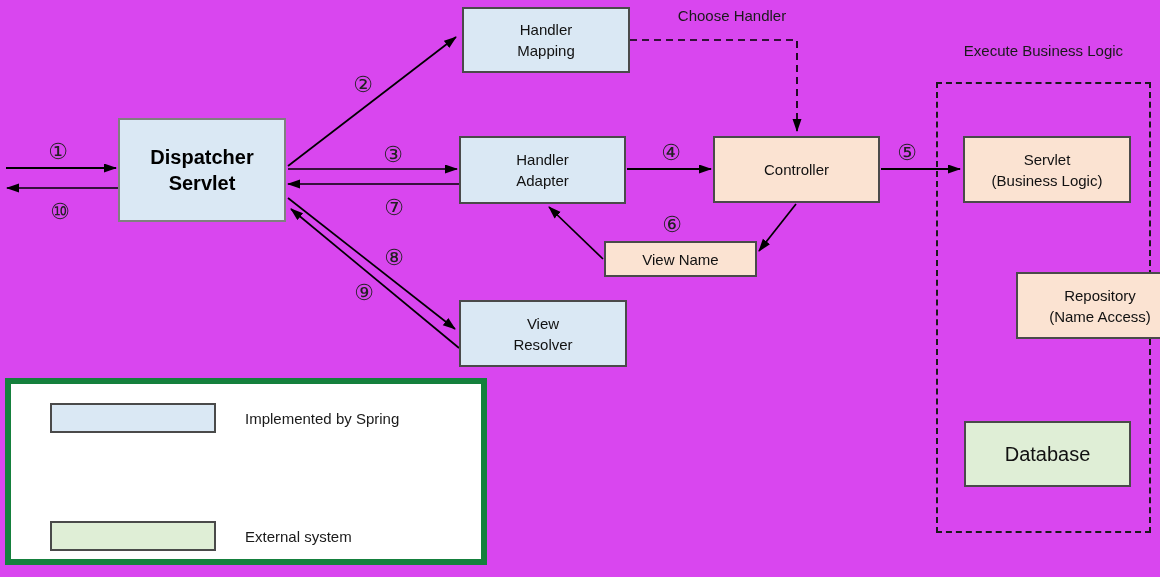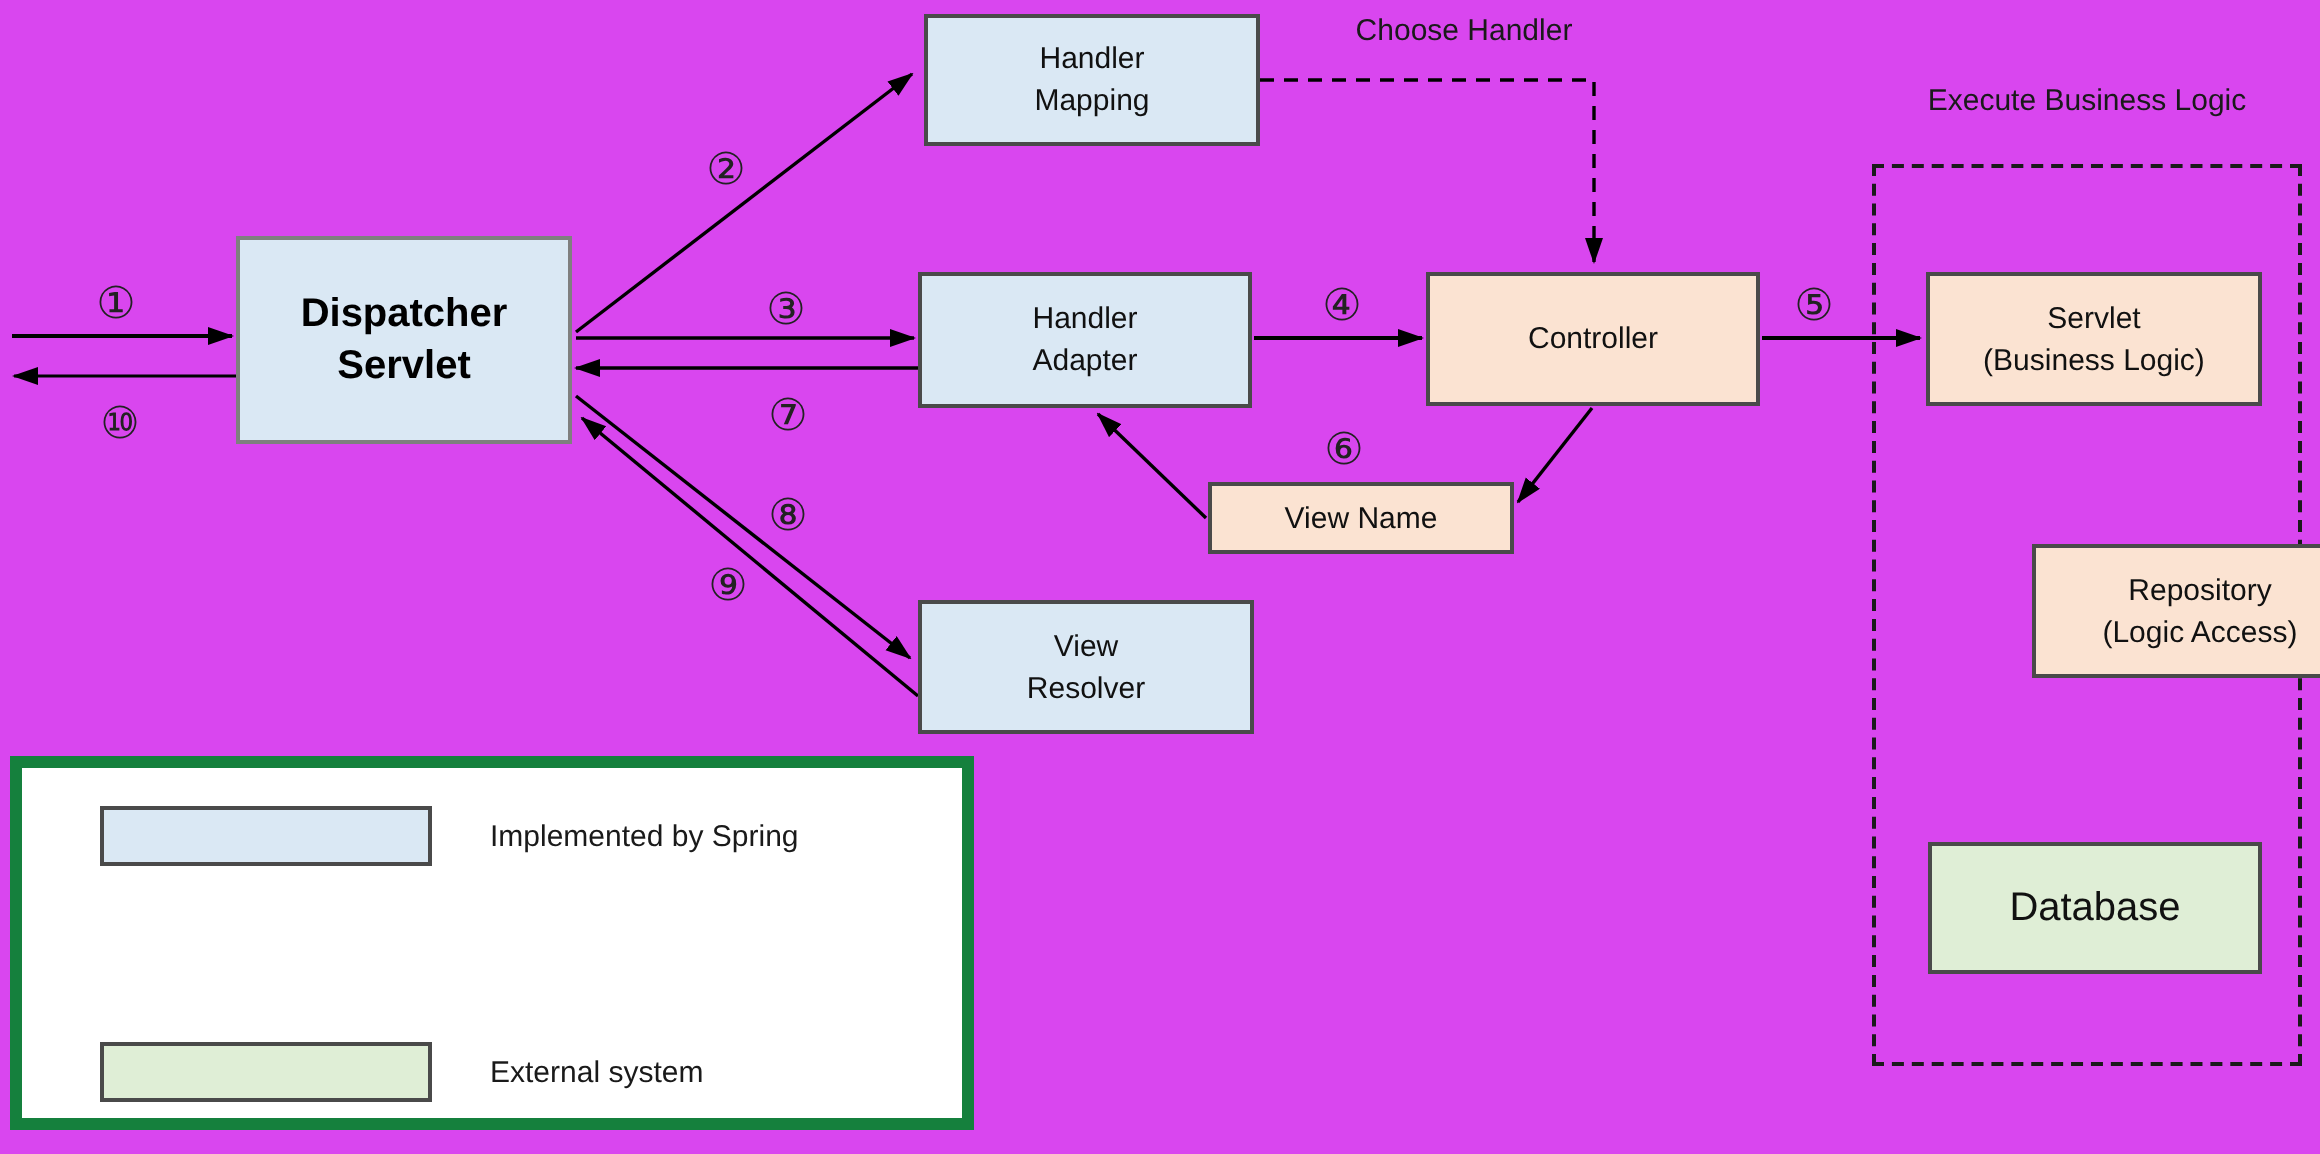--- a/index.html
+++ b/index.html
@@ -169,21 +169,21 @@
     <span>Resolver</span>
   </div>
 
   <div class="node developer service">
     <span>Servlet</span>
     <span>(Business Logic)</span>
   </div>
 
   <div class="node developer repository">
     <span>Repository</span>
-    <span>(Logic Access)</span>
+    <span>(Name Access)</span>
   </div>
 
   <div class="node external database">
     <span>Database</span>
   </div>
 
   <span class="step s1">①</span>
   <span class="step s2">②</span>
   <span class="step s3">③</span>
   <span class="step s4">④</span>

